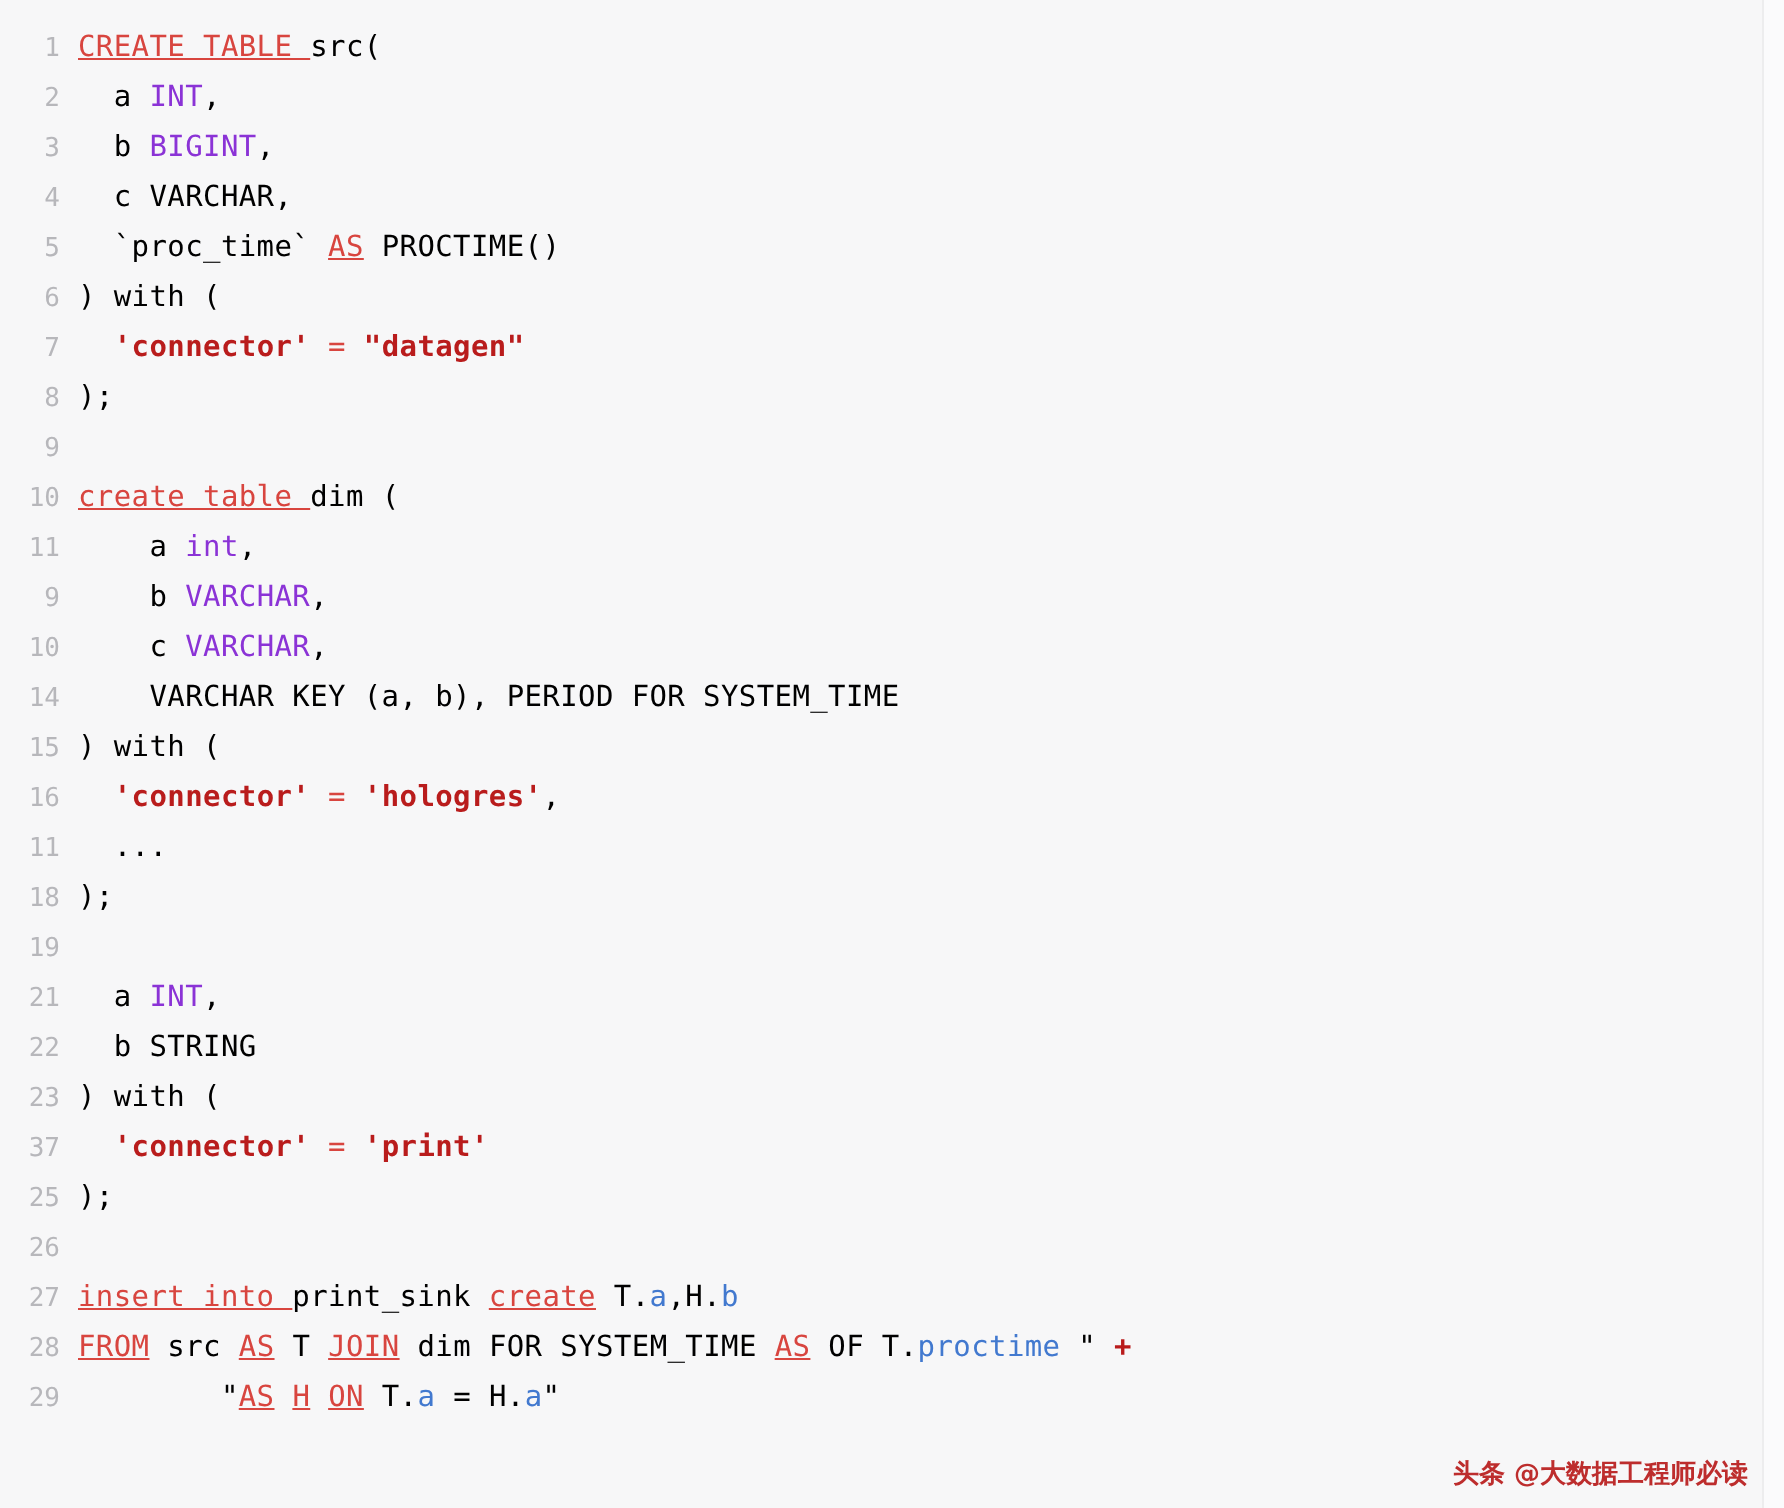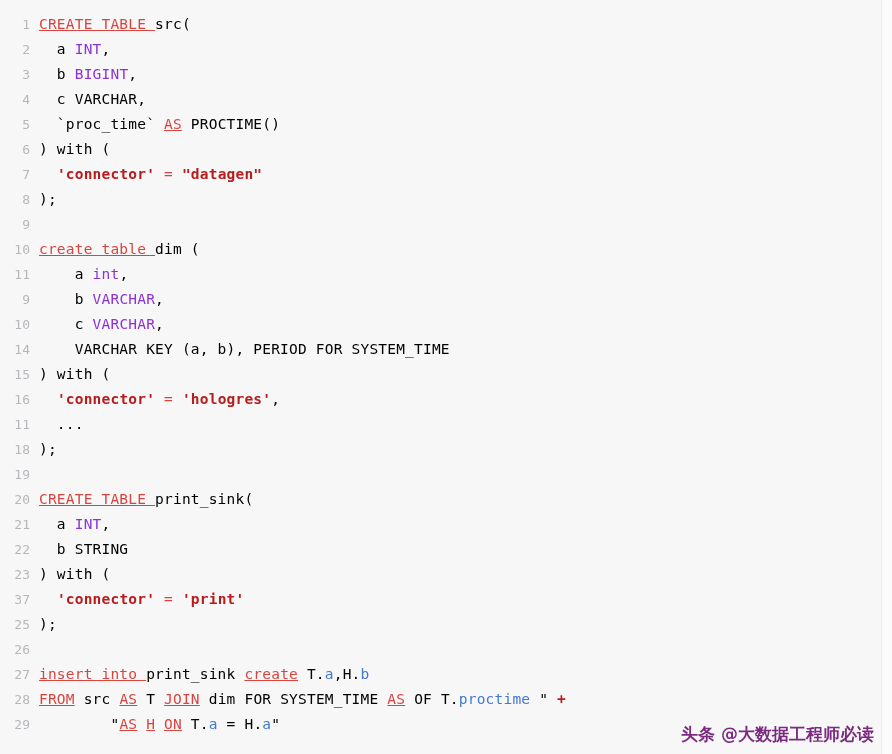--- a/index.html
+++ b/index.html
@@ -68,23 +68,23 @@
   .tok-op      { color: #d8453f; }
 
   #watermark {
     position: absolute;
     right: 18px;
     bottom: 8px;
     display: flex;
     align-items: center;
     gap: 5px;
     font-family: "DejaVu Sans", "Liberation Sans", sans-serif;
-    font-size: 17px;
+    font-size: 13px;
     font-weight: 700;
-    color: #701a75;
+    color: #b91c1c;
     opacity: 0.92;
     user-select: none;
     -webkit-user-select: none;
     white-space: nowrap;
   }
 </style>
 </head>
 <body>
 
 <div id="editor-root">
@@ -103,21 +103,20 @@
       <div class="code-line"><span class="line-number">10</span><span class="line-content"><span class="tok-kw">create table </span><span class="tok-plain">dim (</span></span></div>
       <div class="code-line"><span class="line-number">11</span><span class="line-content"><span class="tok-plain">    a </span><span class="tok-type">int</span><span class="tok-plain">,</span></span></div>
       <div class="code-line"><span class="line-number">9</span><span class="line-content"><span class="tok-plain">    b </span><span class="tok-type">VARCHAR</span><span class="tok-plain">,</span></span></div>
       <div class="code-line"><span class="line-number">10</span><span class="line-content"><span class="tok-plain">    c </span><span class="tok-type">VARCHAR</span><span class="tok-plain">,</span></span></div>
       <div class="code-line"><span class="line-number">14</span><span class="line-content"><span class="tok-plain">    VARCHAR KEY (a, b), PERIOD FOR SYSTEM_TIME</span></span></div>
       <div class="code-line"><span class="line-number">15</span><span class="line-content"><span class="tok-plain">) with (</span></span></div>
       <div class="code-line"><span class="line-number">16</span><span class="line-content"><span class="tok-plain">  </span><span class="tok-str">'connector'</span><span class="tok-op"> = </span><span class="tok-str">'hologres'</span><span class="tok-plain">,</span></span></div>
       <div class="code-line"><span class="line-number">11</span><span class="line-content"><span class="tok-plain">  ...</span></span></div>
       <div class="code-line"><span class="line-number">18</span><span class="line-content"><span class="tok-plain">);</span></span></div>
       <div class="code-line"><span class="line-number">19</span><span class="line-content"><span class="tok-plain"></span></span></div>
-      <div class="code-line"><span class="line-number">20</span><span class="line-content"><span class="tok-kw">CREATE TABLE </span><span class="tok-plain">print_sink(</span></span></div>
       <div class="code-line"><span class="line-number">21</span><span class="line-content"><span class="tok-plain">  a </span><span class="tok-type">INT</span><span class="tok-plain">,</span></span></div>
       <div class="code-line"><span class="line-number">22</span><span class="line-content"><span class="tok-plain">  b STRING</span></span></div>
       <div class="code-line"><span class="line-number">23</span><span class="line-content"><span class="tok-plain">) with (</span></span></div>
       <div class="code-line"><span class="line-number">37</span><span class="line-content"><span class="tok-plain">  </span><span class="tok-str">'connector'</span><span class="tok-op"> = </span><span class="tok-str">'print'</span></span></div>
       <div class="code-line"><span class="line-number">25</span><span class="line-content"><span class="tok-plain">);</span></span></div>
       <div class="code-line"><span class="line-number">26</span><span class="line-content"><span class="tok-plain"></span></span></div>
       <div class="code-line"><span class="line-number">27</span><span class="line-content"><span class="tok-kw">insert into </span><span class="tok-plain">print_sink </span><span class="tok-kw">create</span><span class="tok-plain"> T.</span><span class="tok-ident">a</span><span class="tok-plain">,H.</span><span class="tok-ident">b</span></span></div>
       <div class="code-line"><span class="line-number">28</span><span class="line-content"><span class="tok-kw">FROM</span><span class="tok-plain"> src </span><span class="tok-kw">AS</span><span class="tok-plain"> T </span><span class="tok-kw">JOIN</span><span class="tok-plain"> dim FOR SYSTEM_TIME </span><span class="tok-kw">AS</span><span class="tok-plain"> OF T.</span><span class="tok-ident">proctime</span><span class="tok-plain"> " </span><span class="tok-str">+</span></span></div>
       <div class="code-line"><span class="line-number">29</span><span class="line-content"><span class="tok-plain">        "</span><span class="tok-kw">AS</span><span class="tok-plain"> </span><span class="tok-kw">H</span><span class="tok-plain"> </span><span class="tok-kw">ON</span><span class="tok-plain"> T.</span><span class="tok-ident">a</span><span class="tok-plain"> = H.</span><span class="tok-ident">a</span><span class="tok-plain">"</span></span></div>
     </div>

